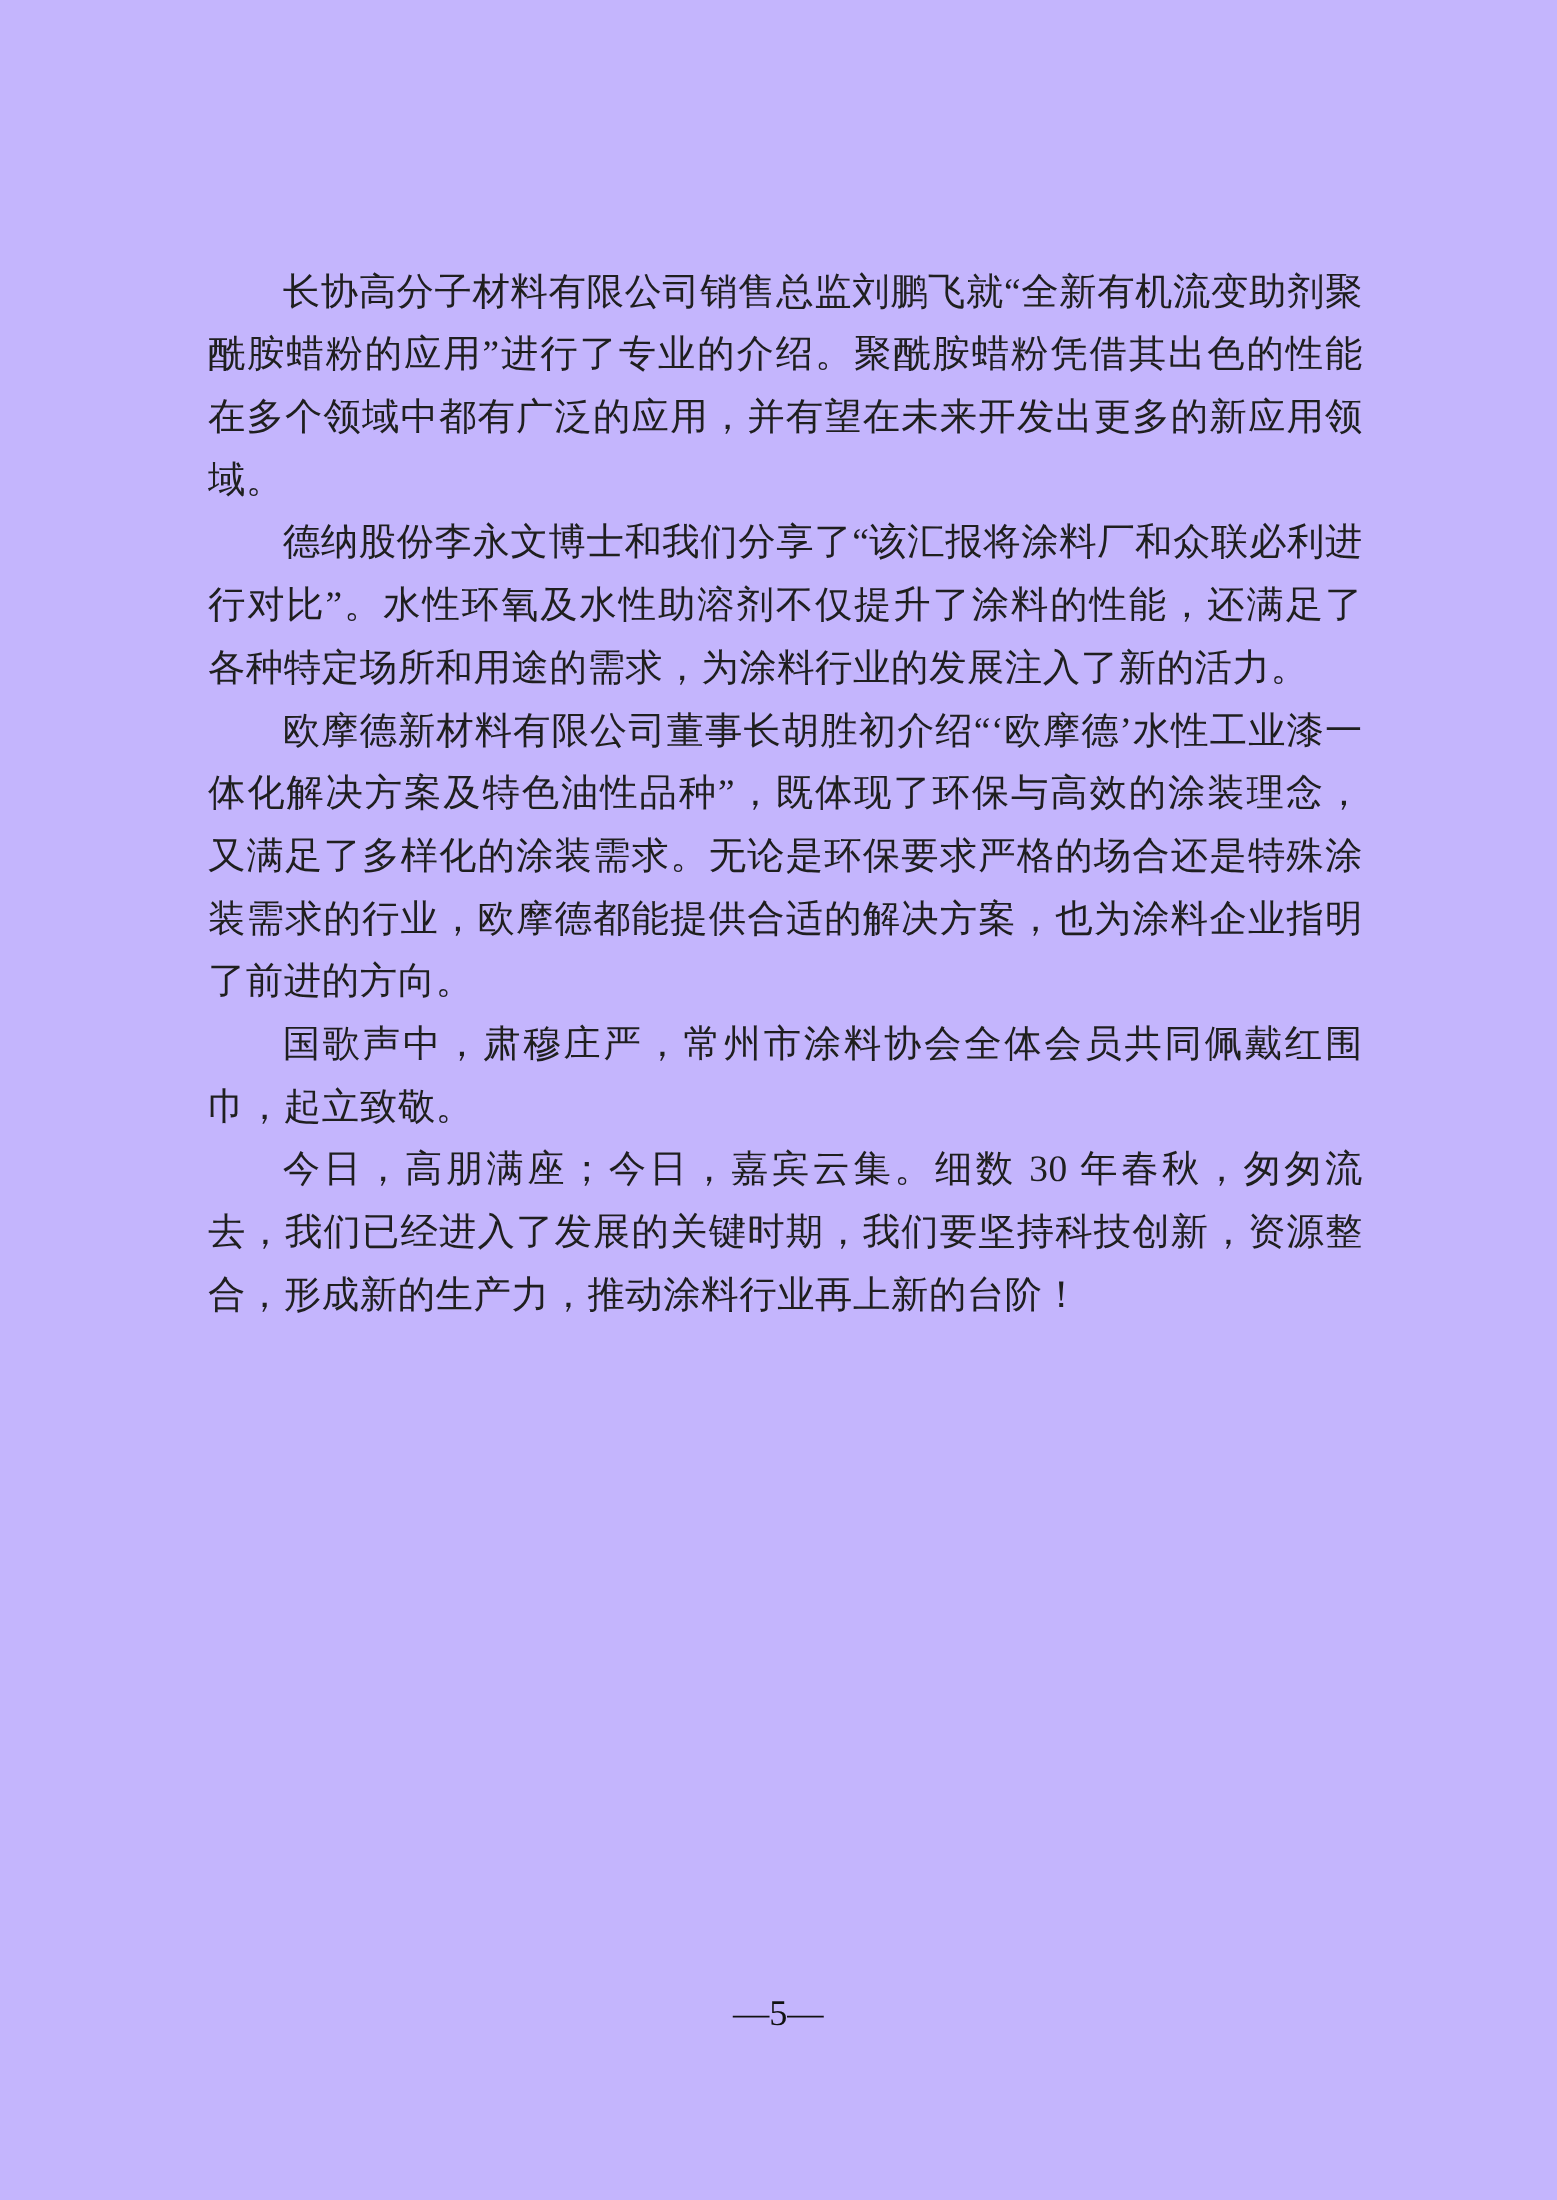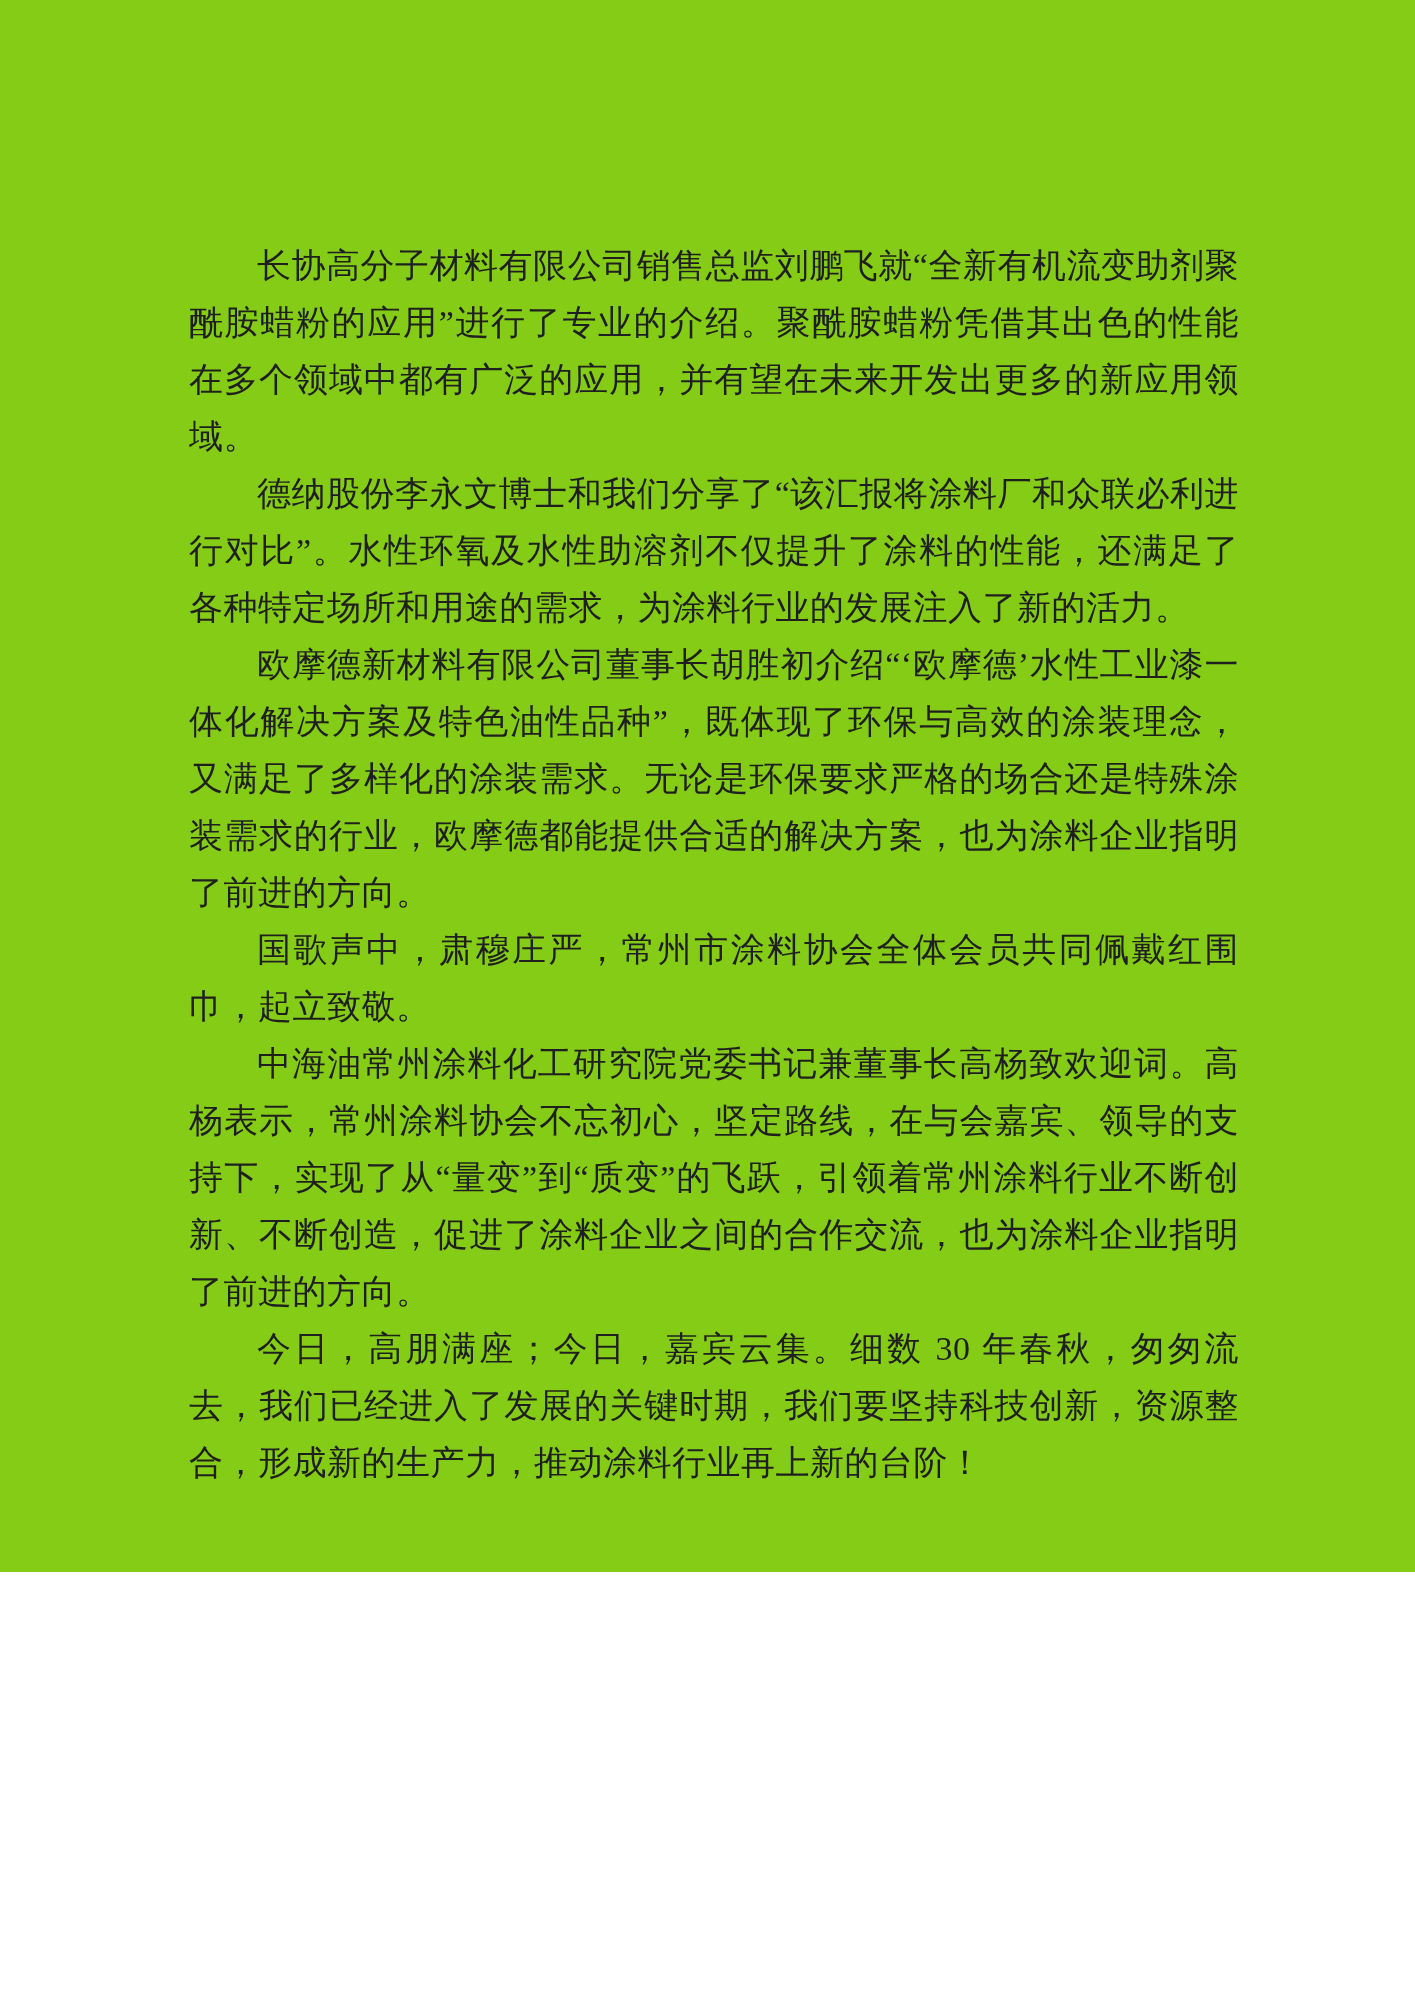--- a/index.html
+++ b/index.html
@@ -3,22 +3,22 @@
 <meta charset="utf-8">
 <style>
   html, body {
     margin: 0;
     padding: 0;
     background: #ffffff;
   }
   .page {
     position: relative;
     width: 1415px;
-    height: 1572px;
-    background: #84cc16;
+    height: 2000px;
+    background: #c4b5fd;
     overflow: hidden;
     font-family: "Liberation Serif", "DejaVu Serif", serif;
   }
   .doc-body {
     position: absolute;
     left: 189px;
     top: 237px;
     width: 1050px;
     font-size: 34px;
     line-height: 57px;
@@ -45,19 +45,18 @@
 </style>
 </head>
 <body>
 
 <div class="page">
   <div class="doc-body">
     <p>长协高分子材料有限公司销售总监刘鹏飞就“全新有机流变助剂聚酰胺蜡粉的应用”进行了专业的介绍。聚酰胺蜡粉凭借其出色的性能在多个领域中都有广泛的应用，并有望在未来开发出更多的新应用领域。</p>
     <p>德纳股份李永文博士和我们分享了“该汇报将涂料厂和众联必利进行对比”。水性环氧及水性助溶剂不仅提升了涂料的性能，还满足了各种特定场所和用途的需求，为涂料行业的发展注入了新的活力。</p>
     <p>欧摩德新材料有限公司董事长胡胜初介绍“‘欧摩德’水性工业漆一体化解决方案及特色油性品种”，既体现了环保与高效的涂装理念，又满足了多样化的涂装需求。无论是环保要求严格的场合还是特殊涂装需求的行业，欧摩德都能提供合适的解决方案，也为涂料企业指明了前进的方向。</p>
     <p>国歌声中，肃穆庄严，常州市涂料协会全体会员共同佩戴红围巾，起立致敬。</p>
-    <p>中海油常州涂料化工研究院党委书记兼董事长高杨致欢迎词。高杨表示，常州涂料协会不忘初心，坚定路线，在与会嘉宾、领导的支持下，实现了从“量变”到“质变”的飞跃，引领着常州涂料行业不断创新、不断创造，促进了涂料企业之间的合作交流，也为涂料企业指明了前进的方向。</p>
     <p>今日，高朋满座；今日，嘉宾云集。细数 30 年春秋，匆匆流去，我们已经进入了发展的关键时期，我们要坚持科技创新，资源整合，形成新的生产力，推动涂料行业再上新的台阶！</p>
   </div>
   <div class="page-footer">
     <span>—5—</span>
   </div>
 </div>
 
 </body></html>

